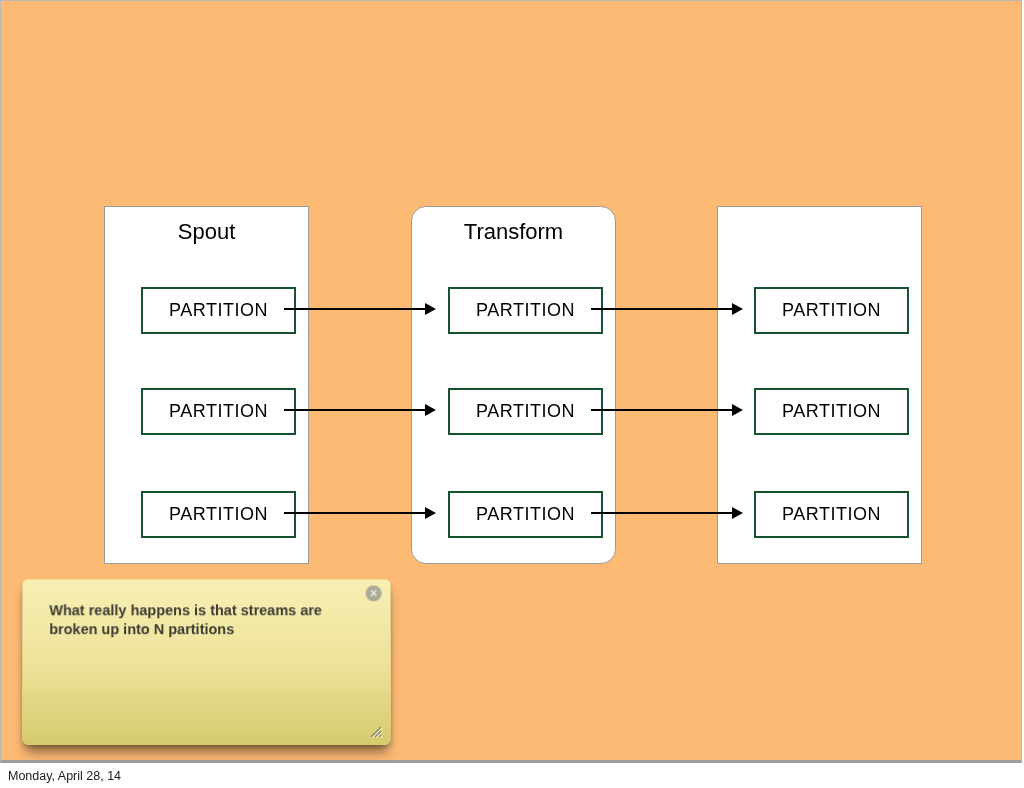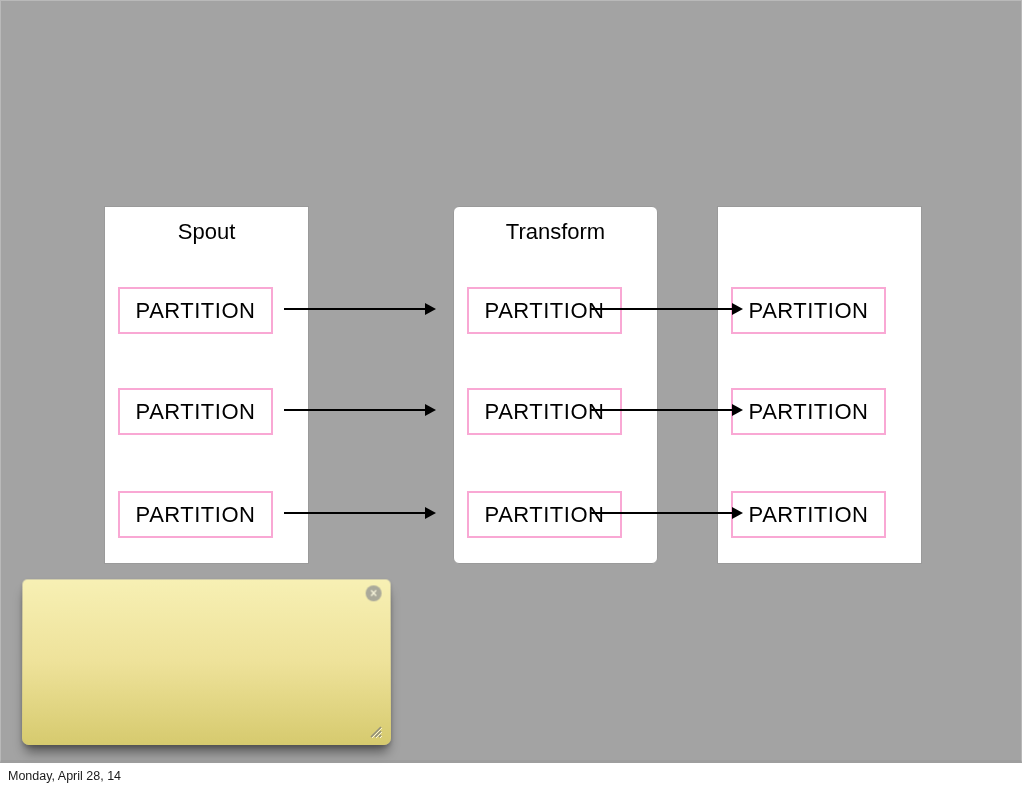--- a/index.html
+++ b/index.html
@@ -10,48 +10,48 @@
     overflow: hidden;
     position: relative;
   }
 
   
   .slide-frame {
     position: absolute; left: 0; top: 0;
     width: 1022px; height: 763px;
     border: 1px solid #b9b9b9;
     border-bottom: 3px solid #9e9e9e;
-    background: #a3a3a3;
+    background: #fdba74;
   }
 
   
   .col {
     position: absolute; top: 205px;
     width: 205px; height: 358px;
     border: 1px solid #9a9a9a;
     background: #ffffff;
   }
   .col-spout { left: 103px; }
-  .col-transform { left: 410px; border-radius: 6px; margin-left: 42px; }
+  .col-transform { left: 410px; border-radius: 15px; }
   .col-state { left: 716px; }
 
   .col-title {
     margin-top: 12px;
     text-align: center;
     font-size: 22px;
     color: #000000;
   }
 
   .partition {
-    position: absolute; left: 13px;
+    position: absolute; left: 36px;
     width: 155px; height: 47px;
-    border: 2px solid #f9a8d4;
+    border: 2px solid #14532d;
     background: #ffffff;
     display: flex; align-items: center; justify-content: center;
-    font-size: 22px;
+    font-size: 18px;
     color: #000000;
     letter-spacing: 0.5px;
   }
   .row1 { top: 80px; }
   .row2 { top: 181px; }
   .row3 { top: 284px; }
 
   
   .arrow {
     position: absolute;
@@ -147,20 +147,21 @@
 
   <div class="arrow arrow-a arrow-y1"></div>
   <div class="arrow arrow-a arrow-y2"></div>
   <div class="arrow arrow-a arrow-y3"></div>
 
   <div class="arrow arrow-b arrow-y1"></div>
   <div class="arrow arrow-b arrow-y2"></div>
   <div class="arrow arrow-b arrow-y3"></div>
 
   <div class="sticky-note">
+    <div class="note-text">What really happens is that streams are broken up into N partitions</div>
     <div class="note-close">×</div>
     <div class="note-grip">
       <svg width="16" height="16" viewBox="0 0 16 16">
         <path d="M4 14 L14 4" stroke="#8d8c7c" stroke-width="1.4" fill="none"></path>
         <path d="M8 14 L14 8" stroke="#8d8c7c" stroke-width="1.4" fill="none"></path>
         <path d="M12 14 L14 12" stroke="#8d8c7c" stroke-width="1.4" fill="none"></path>
         <path d="M5 15 L15 5" stroke="#fcf8da" stroke-width="1" fill="none"></path>
         <path d="M9 15 L15 9" stroke="#fcf8da" stroke-width="1" fill="none"></path>
         <path d="M13 15 L15 13" stroke="#fcf8da" stroke-width="1" fill="none"></path>
       </svg>

